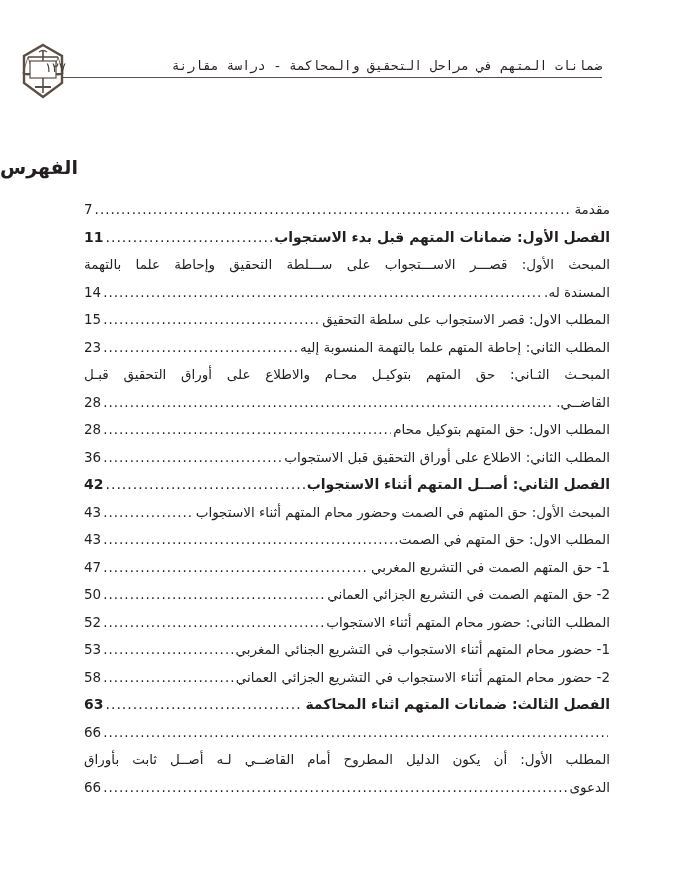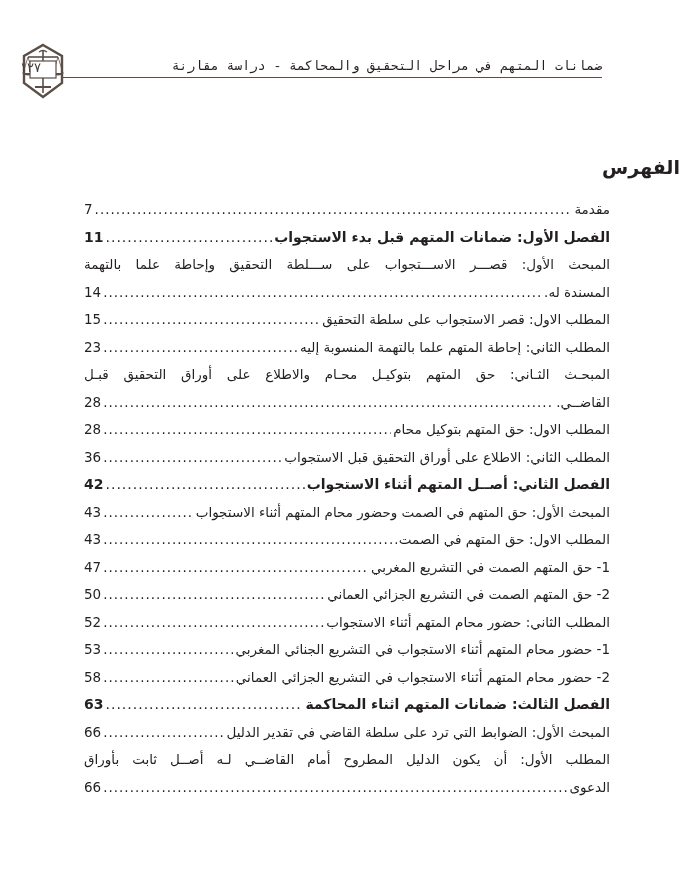--- a/index.html
+++ b/index.html
@@ -8,33 +8,33 @@
     font-family: "DejaVu Sans", sans-serif; color: #231f20;
   }
   .header {
     position: absolute; left: 0; top: 0; width: 680px; height: 110px;
   }
   .emblem {
     position: absolute; left: 20px; top: 43px; width: 46px; height: 56px;
   }
   .emblem svg { width: 46px; height: 56px; display: block; }
   .page-number {
-    position: absolute; left: 20px; top: 60px; width: 46px; text-align: left;
+    position: absolute; left: 20px; top: 60px; width: 46px; text-align: right;
     font-size: 13px; color: #4a3f38; font-family: "DejaVu Sans", sans-serif;
   }
   .header-rule {
     position: absolute; left: 62px; top: 77px; width: 540px; height: 0;
     border-top: 1.4px solid #5a4e46;
   }
   .header-title {
     position: absolute; right: 78px; top: 58px; direction: rtl;
     font-size: 13px; color: #231f20; white-space: nowrap; font-family: Liberation Mono, monospace;
   }
   .toc-title {
-    position: absolute; left: 0; width: 680px; top: 156px; text-align: right;
+    position: absolute; left: 0; width: 680px; top: 156px; text-align: left;
     font-size: 19px; font-weight: bold; direction: rtl;
   }
   .toc {
     position: absolute; left: 84px; top: 196px; width: 526px; direction: rtl;
   }
   .row {
     display: flex; flex-direction: row; align-items: baseline;
     height: 27.5px; line-height: 27.5px; font-size: 13.5px; white-space: nowrap;
   }
   .row.bold { font-weight: bold; font-size: 14px; }
@@ -162,21 +162,20 @@
       <span class="label">2- حضور محام المتهم أثناء الاستجواب في التشريع الجزائي العماني</span>
       <span class="dots"></span>
       <span class="page">58</span>
     </div>
     <div class="row bold">
       <span class="label">الفصل الثالث: ضمانات المتهم اثناء المحاكمة</span>
       <span class="dots"></span>
       <span class="page">63</span>
     </div>
     <div class="row">
-      <span class="label">المبحث الأول: الضوابط التي ترد على سلطة القاضي في تقدير الدليل</span>
       <span class="dots"></span>
       <span class="page">66</span>
     </div>
     <div class="row wrap">
       <span class="label">المطلب الأول: أن يكون الدليل المطروح أمام القاضــي لـه أصــل ثابت بأوراق</span>
     </div>
     <div class="row">
       <span class="label">الدعوى</span>
       <span class="dots"></span>
       <span class="page">66</span>

